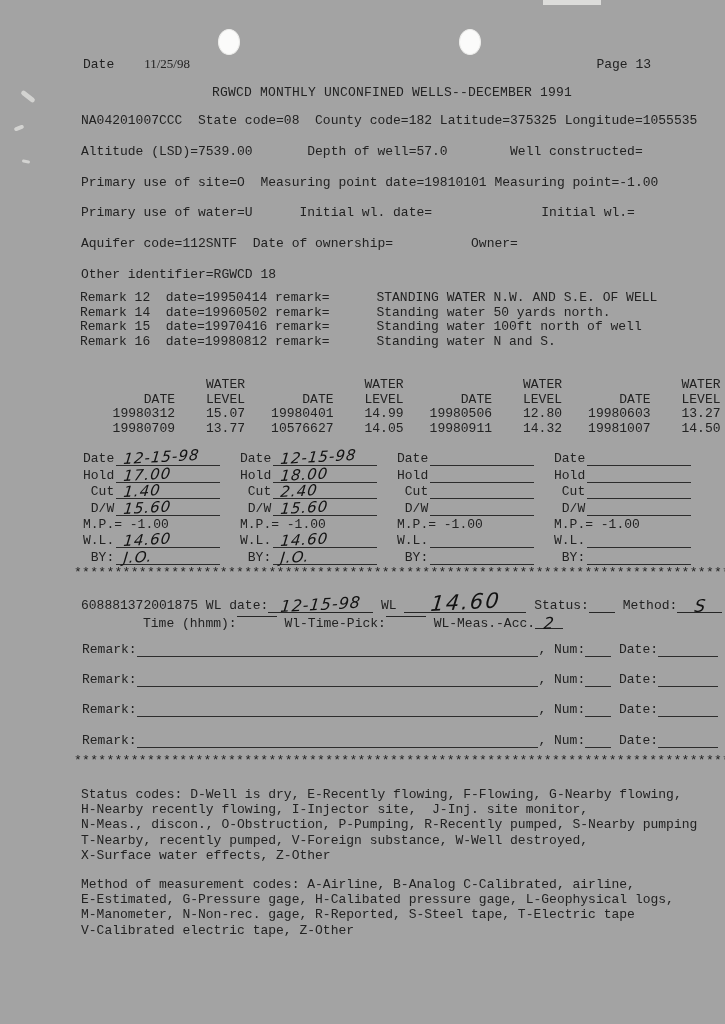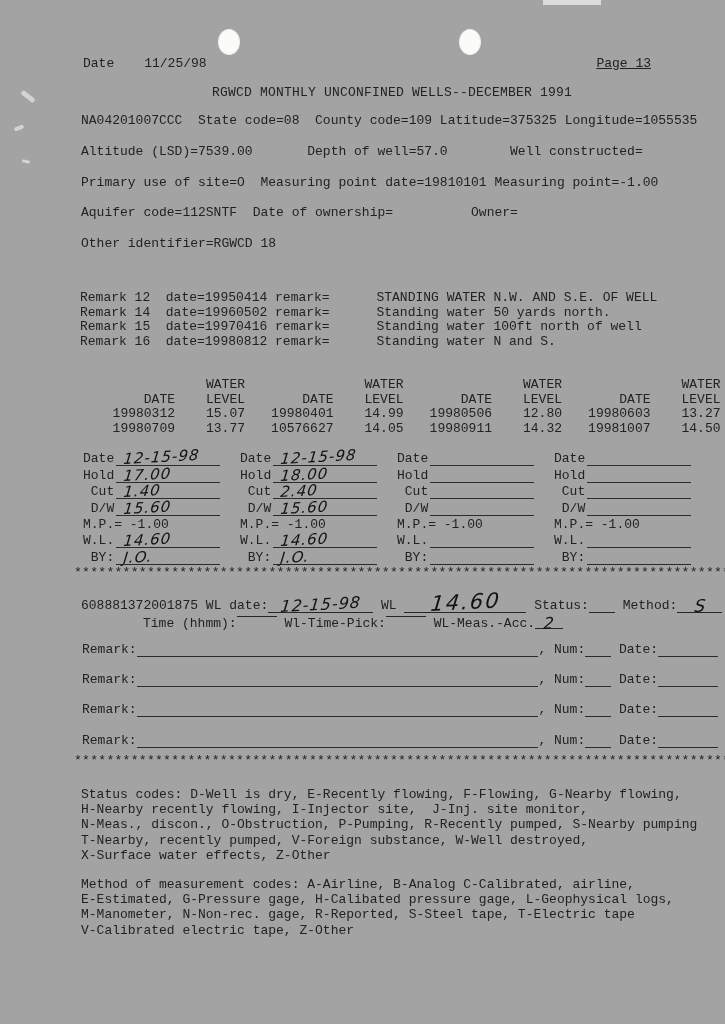--- a/index.html
+++ b/index.html
@@ -15,22 +15,22 @@
   .hole { position:absolute; width:22px; height:26px; border:1.5px solid #ededeb; border-radius:50%; background:#fbfbfa; }
   .hole1 { left:218px; top:29px; }
   .hole2 { left:459px; top:29px; }
   .edge-strip { position:absolute; left:543px; top:0; width:58px; height:5px; background:#dcdcda; }
   .smudge { position:absolute; background:#dfdfdc; border-radius:3px; opacity:.8; }
   .smudge1 { left:20px; top:94px; width:16px; height:5px; transform:rotate(38deg); }
   .smudge2 { left:14px; top:126px; width:10px; height:4px; transform:rotate(-20deg); }
   .smudge3 { left:22px; top:160px; width:8px; height:3px; transform:rotate(10deg); }
 
   .toprow { position:absolute; left:83px; top:56px; width:568px; display:flex; align-items:baseline; }
-  .toprow .datev { margin-left:30px; }
-  .toprow .pageno { margin-left:auto;text-decoration:underline; }
+  .toprow .datev { margin-left:30px;font-family:Liberation Serif, serif; }
+  .toprow .pageno { margin-left:auto; }
   .title { position:absolute; left:212px; top:85px; letter-spacing:.2px; }
 
   .infoblock { position:absolute; left:81px; top:113px; width:644px; }
   .info-line { height:30.8px; white-space:pre; overflow:hidden; }
 
   .remlog { position:absolute; left:80px; top:291px; width:645px; }
   .remlog-line { line-height:14.6px; white-space:pre; overflow:hidden; }
 
   .wtable { position:absolute; left:93px; top:378px; display:grid; grid-template-columns:repeat(4,158.5px); }
   .wt-group { display:grid; grid-template-columns:82px 70px; line-height:14.6px;text-align:right; }
@@ -104,23 +104,24 @@
 
   <div class="toprow">
     <span>Date</span>
     <span class="datev">11/25/98</span>
     <span class="pageno">Page  13</span>
   </div>
 
   <div class="title">RGWCD MONTHLY UNCONFINED WELLS--DECEMBER 1991</div>
 
   <div class="infoblock">
-    <div class="info-line">NA04201007CCC  State code=08  County code=109 Latitude=375325 Longitude=1055535</div>
+    <div class="info-line">NA04201007CCC  State code=08  County code=182 Latitude=375325 Longitude=1055535</div>
     <div class="info-line">Altitude (LSD)=7539.00       Depth of well=57.0        Well constructed=</div>
     <div class="info-line">Primary use of site=O  Measuring point date=19810101 Measuring point=-1.00</div>
+    <div class="info-line">Primary use of water=U      Initial wl. date=              Initial wl.=</div>
     <div class="info-line">Aquifer code=112SNTF  Date of ownership=          Owner=</div>
     <div class="info-line">Other identifier=RGWCD 18</div>
   </div>
 
   <div class="remlog">
     <div class="remlog-line">Remark 12  date=19950414 remark=      STANDING WATER N.W. AND S.E. OF WELL</div>
     <div class="remlog-line">Remark 14  date=19960502 remark=      Standing water 50 yards north.</div>
     <div class="remlog-line">Remark 15  date=19970416 remark=      Standing water 100ft north of well</div>
     <div class="remlog-line">Remark 16  date=19980812 remark=      Standing water N and S.</div>
   </div>

